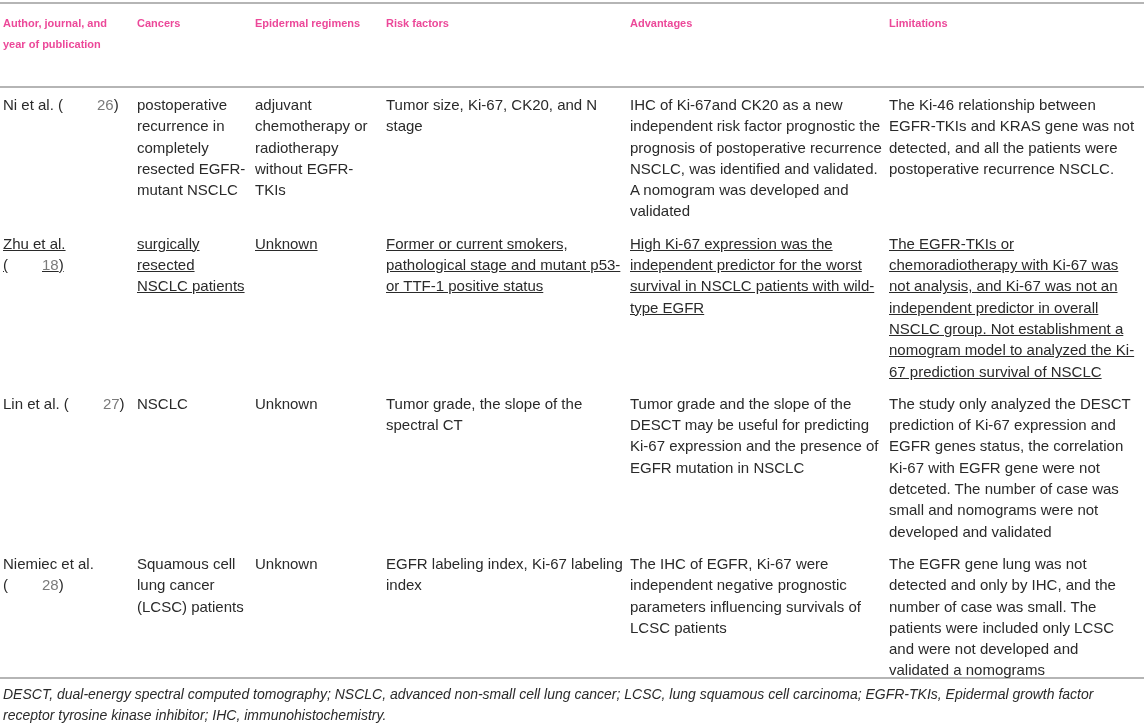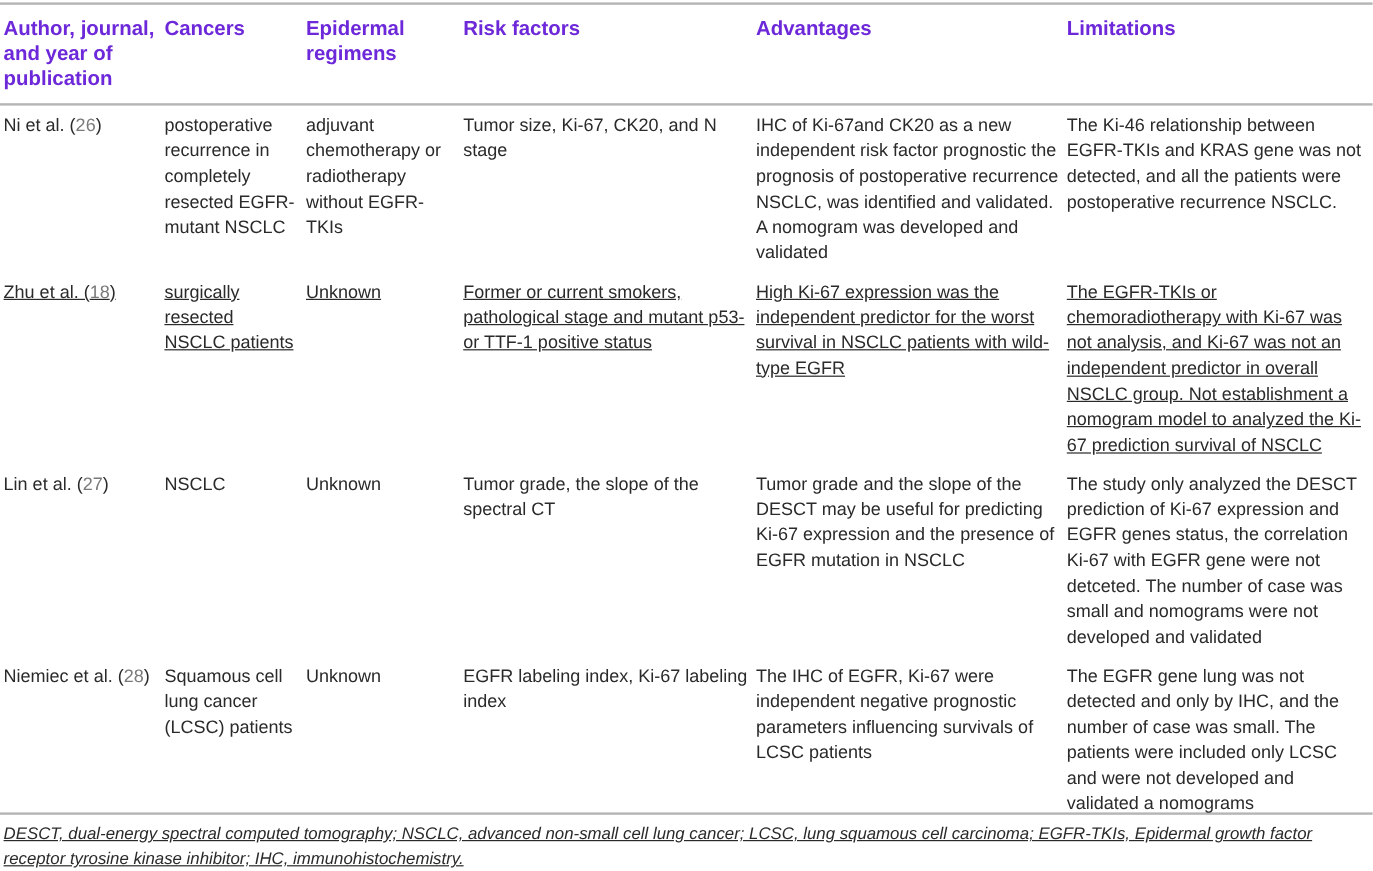--- a/index.html
+++ b/index.html
@@ -9,28 +9,28 @@
   .rule.top { top: 2px; }
   .rule.head { top: 86px; }
   .rule.bottom { top: 677px; }
   table { position: absolute; left: 0; top: 4px; border-collapse: collapse; table-layout: fixed; width: 1144px; }
   col.c1 { width: 134px; }
   col.c2 { width: 118px; }
   col.c3 { width: 131px; }
   col.c4 { width: 244px; }
   col.c5 { width: 259px; }
   col.c6 { width: 258px; }
-  th { font-weight: bold; font-size: 17px; line-height: 21px; text-align: left; vertical-align: top; padding: 9px 4px 8px 3px; height: 65px; color: #6d28d9; }
+  th { font-weight: bold; font-size: 11px; line-height: 21px; text-align: left; vertical-align: top; padding: 9px 4px 8px 3px; height: 65px; color: #ec4899; }
   td { font-size: 15px; line-height: 21.3px; vertical-align: top; padding: 8px 4px 3px 3px; color: #2a2a2a; }
-  .ref { color: #7a7a7a; }
+  .ref { color: #7a7a7a; margin-left: 34px; }
   tr.r1 td { height: 127px; }
   tr.r2 td { height: 130px; text-decoration: underline; }
   tr.r3 td { height: 146px; }
   tr.r4 td { height: 110px; }
-  .foot { position: absolute; left: 3px; top: 684px; width: 1140px; font-style: italic; font-size: 14px; line-height: 21px; color: #2a2a2a; text-decoration: underline; }
+  .foot { position: absolute; left: 3px; top: 684px; width: 1140px; font-style: italic; font-size: 14px; line-height: 21px; color: #2a2a2a; }
 </style>
 </head>
 <body>
 
 <div class="wrap">
   <div class="rule top"></div>
   <div class="rule head"></div>
   <div class="rule bottom"></div>
 
   <table>

